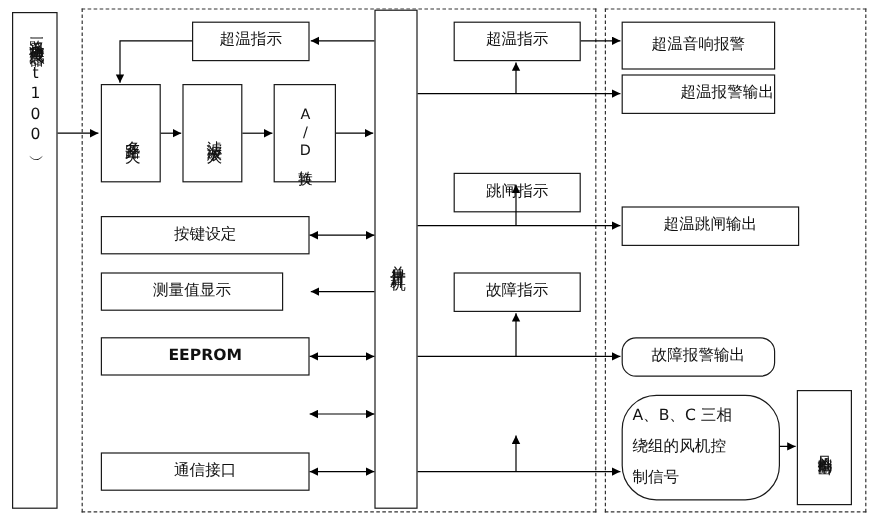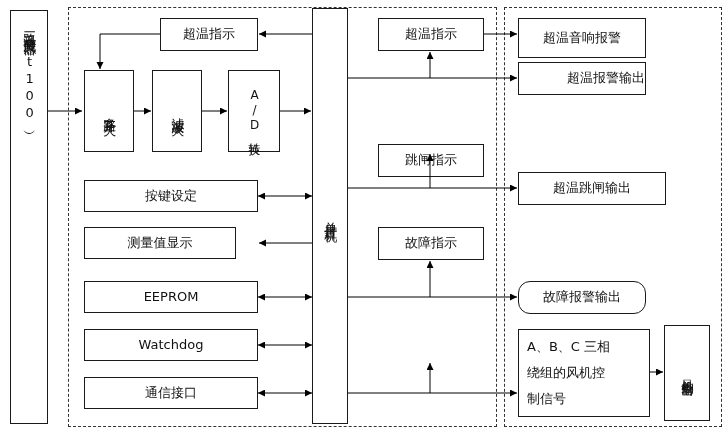--- a/index.html
+++ b/index.html
@@ -15,21 +15,21 @@
   }
   .dashed{
     position:absolute;border:1px dashed #333;box-sizing:border-box;background:transparent;
   }
   .vtext{
     writing-mode:vertical-rl;text-orientation:upright;letter-spacing:2px;
   }
   .topalign{align-items:flex-start;padding-top:10px;}
   .mlines{
     white-space:pre-line;text-align:left;justify-content:flex-start;
-    padding:20px 8px;line-height:26px;
+    padding:20px 8px;line-height:26px;border-radius:29px;
   }
   .tight{letter-spacing:1px;font-size:12px;}
   .wires{position:absolute;left:0;top:0;pointer-events:none;}
 </style>
 </head>
 <body>
 
 <div class="stage">
 
   <div class="dashed" style="left:68px;top:7px;width:429px;height:420px;"></div>
@@ -55,25 +55,22 @@
   <div class="box" style="left:312px;top:8px;width:36px;height:416px;">
     <span class="vtext">单片计算机</span>
   </div>
 
   <div class="box" style="left:84px;top:180px;width:174px;height:32px;">
     <span>按键设定</span>
   </div>
   <div class="box" style="left:84px;top:227px;width:152px;height:32px;">
     <span>测量值显示</span>
   </div>
-  <div class="box" style="left:84px;top:281px;width:174px;height:32px;">
+  <div class="box" style="left:84px;top:281px;width:174px;height:32px;font-weight:bold;">
     <span>EEPROM</span>
-  </div>
-  <div class="box" style="left:84px;top:329px;width:174px;height:32px;">
-    <span>Watchdog</span>
   </div>
   <div class="box" style="left:84px;top:377px;width:174px;height:32px;">
     <span>通信接口</span>
   </div>
 
   <div class="box" style="left:378px;top:18px;width:106px;height:33px;">
     <span>超温指示</span>
   </div>
   <div class="box" style="left:378px;top:120px;width:106px;height:33px;margin-top:24px;">
     <span>跳闸指示</span>

